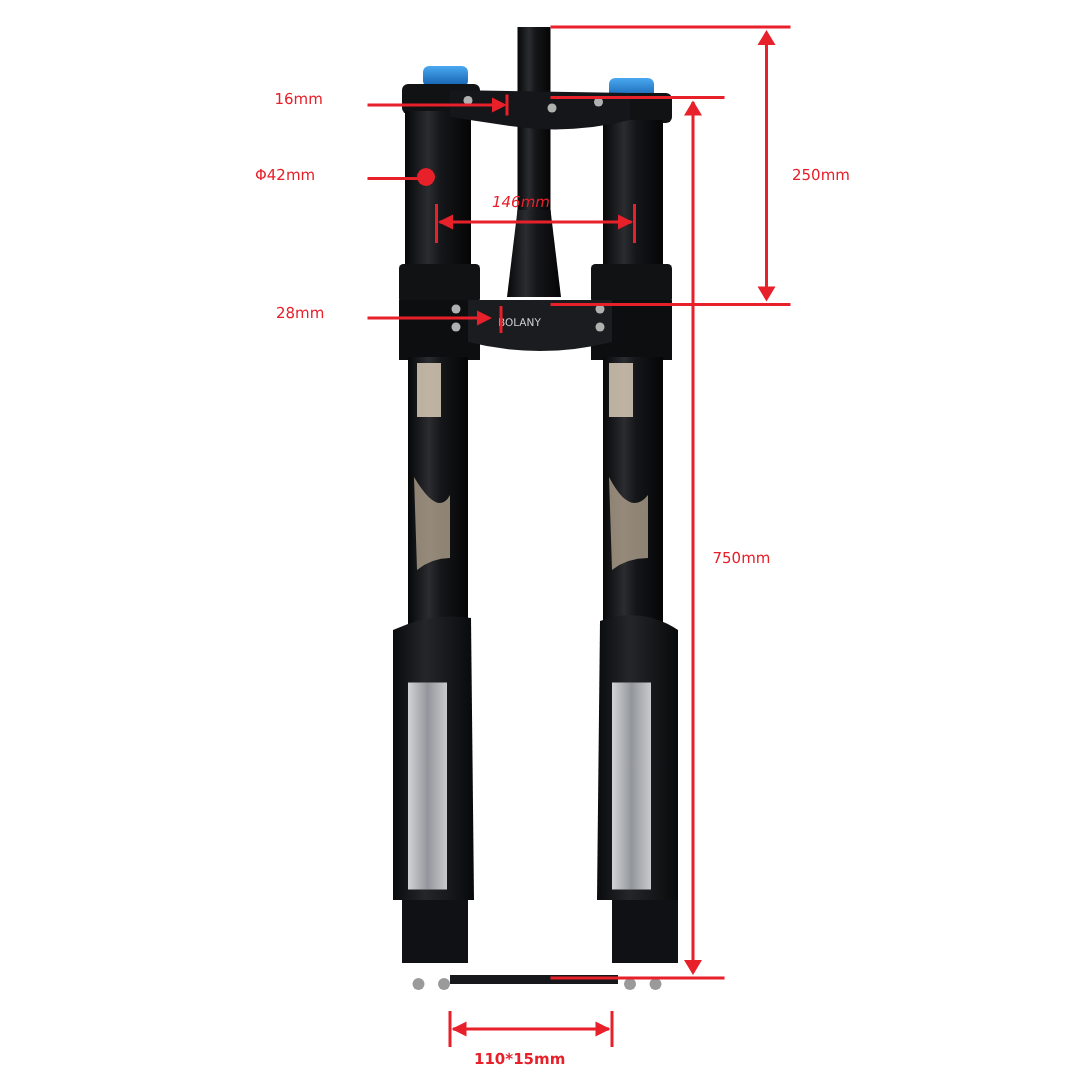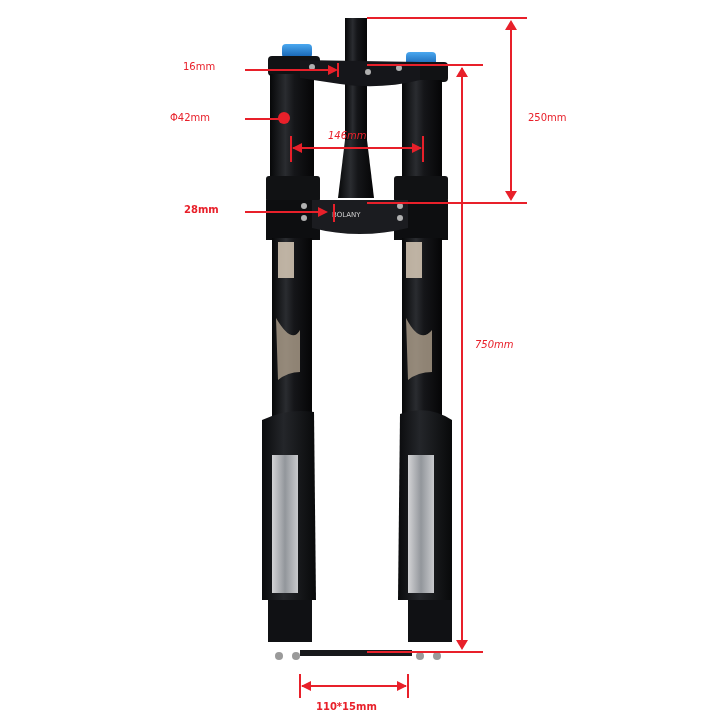--- a/index.html
+++ b/index.html
@@ -127,17 +127,17 @@
       <line x1="408" y1="674" x2="408" y2="698"></line>
       <line x1="302" y1="686" x2="406" y2="686"></line>
       <polygon points="301,686 311,681 311,691" stroke="none"></polygon>
       <polygon points="407,686 397,681 397,691" stroke="none"></polygon>
     </g>
   </svg>
 
   <div class="label" style="left:183px; top:62px;">16mm</div>
   <div class="label" style="left:170px; top:113px;text-align:center;">Φ42mm</div>
   <div class="label" style="left:328px; top:131px;font-style:italic;">146mm</div>
-  <div class="label" style="left:184px; top:205px;font-weight:bold;">28mm</div>
+  <div class="label" style="left:184px; top:205px;">28mm</div>
   <div class="label" style="left:516px; top:113px;margin-left:12px;">250mm</div>
-  <div class="label" style="left:475px; top:340px;font-style:italic;">750mm</div>
+  <div class="label" style="left:475px; top:368px;">750mm</div>
   <div class="label" style="left:316px; top:702px;font-weight:bold;">110*15mm</div>
 </div>
 
 </body></html>

